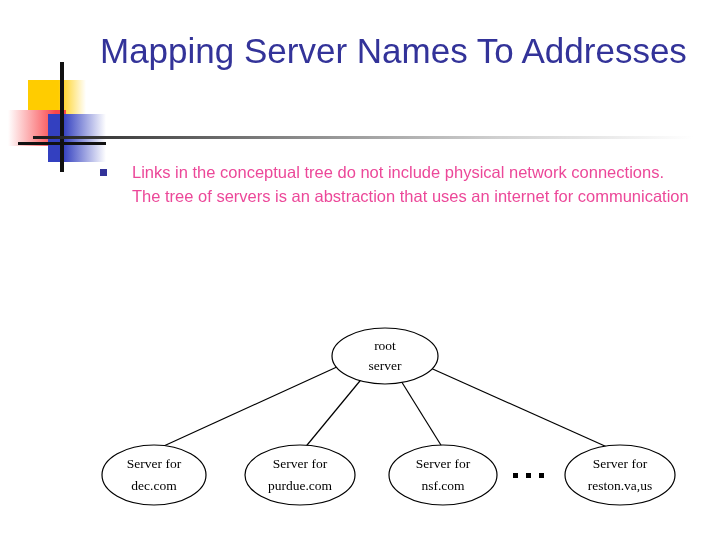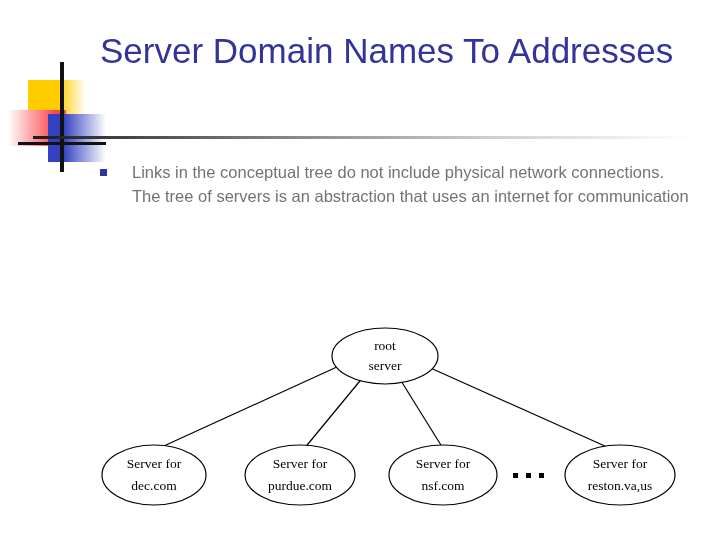--- a/index.html
+++ b/index.html
@@ -102,21 +102,21 @@
   .bullet-mark {
     flex: 0 0 auto;
     width: 7px;
     height: 7px;
     background: #333399;
     margin-top: 9px;
     margin-right: 25px;
   }
   .bullet-text {
     flex: 1 1 auto;
-    color: #737373;
+    color: #ec4899;
     font-size: 16.5px;
     line-height: 24px;
   }
 
   
   #diagram {
     position: absolute;
     left: 16px;
     top: 318px;
     width: 720px;
@@ -149,21 +149,21 @@
 <body>
 
 <div id="deco">
   <div class="sq-yellow"></div>
   <div class="sq-red"></div>
   <div class="sq-blue"></div>
   <div class="line-v"></div>
   <div class="line-h"></div>
 </div>
 
-<div id="title">Server Domain Names To Addresses</div>
+<div id="title">Mapping Server Names To Addresses</div>
 
 <div id="divider"></div>
 
 <div id="body-list">
   <div class="bullet-row">
     <span class="bullet-mark"></span>
     <span class="bullet-text">Links in the conceptual tree do not include physical network connections. The tree of servers is an abstraction that uses an internet for communication</span>
   </div>
 </div>
 

